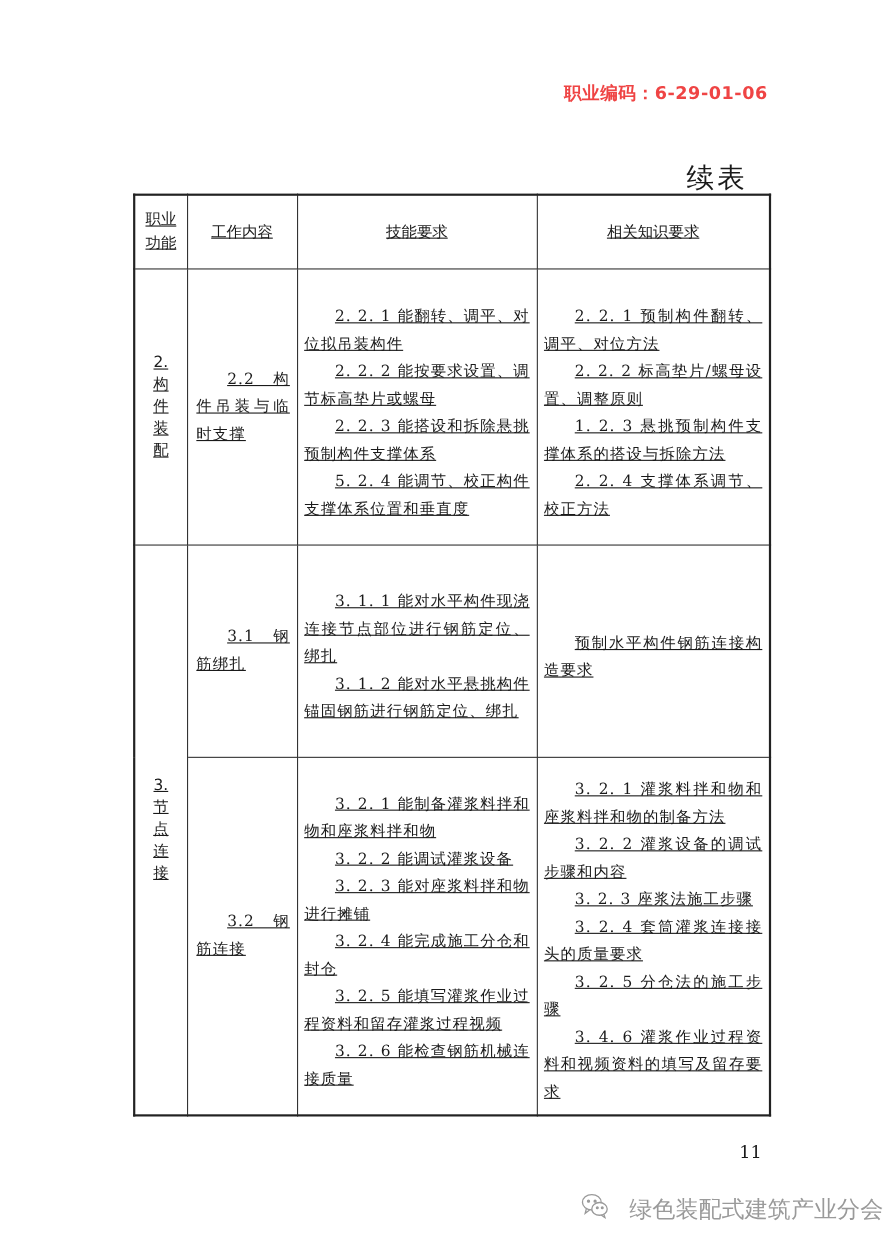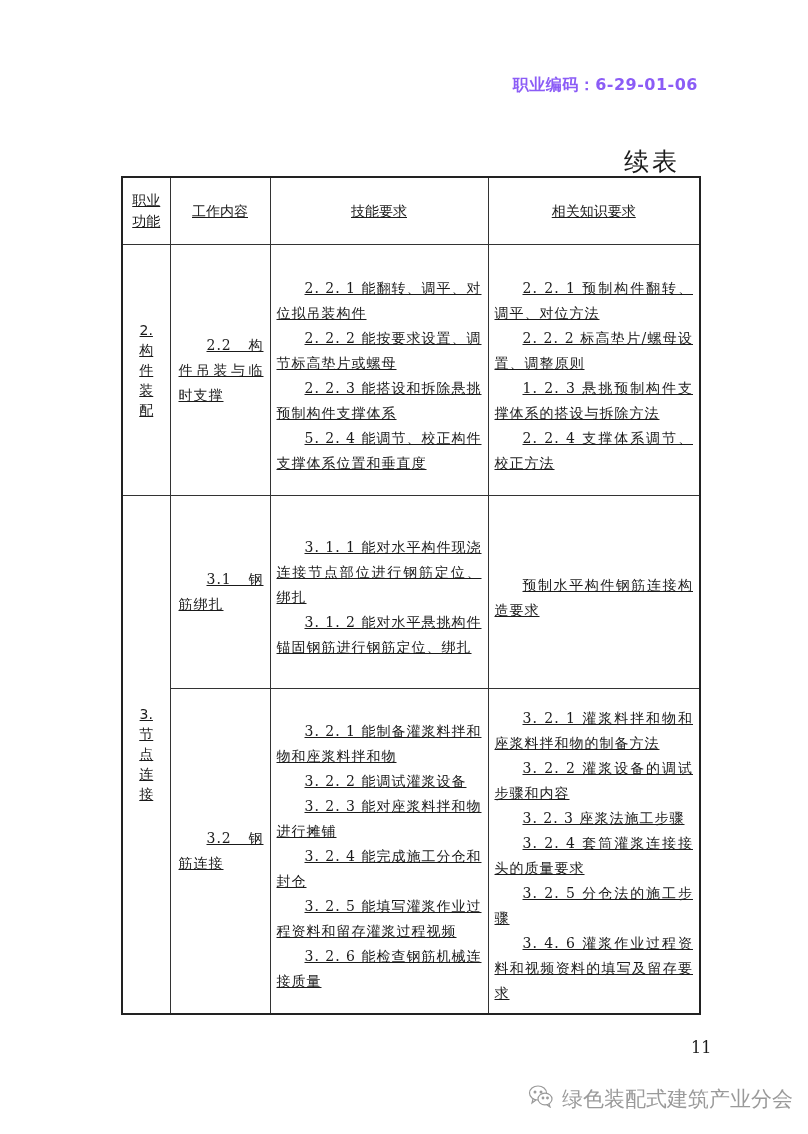--- a/index.html
+++ b/index.html
@@ -1,34 +1,34 @@
 <!DOCTYPE html>
 <html><head>
   <meta charset="utf-8">
   <style>
     html, body { margin: 0; padding: 0; background: #ffffff; }
     body { width: 808px; height: 1134px; position: relative; overflow: hidden;
            font-family: "DejaVu Serif", "Liberation Serif", serif; color: #1a1a1a; }
     .code { position: absolute; right: 110px; top: 75px; font-family: "DejaVu Sans", "Liberation Sans", sans-serif;
-            font-size: 16px; font-weight: bold; color: #8b5cf6; letter-spacing: 0.5px; }
+            font-size: 16px; font-weight: bold; color: #ef4444; letter-spacing: 0.5px; }
     .cont { position: absolute; right: 128px; top: 145px; font-size: 25px; letter-spacing: 3px; }
     table { position: absolute; left: 121px; top: 176px; width: 578px; border-collapse: collapse; table-layout: fixed; }
     td, th { border: 1.5px solid #333; vertical-align: middle; font-size: 14px; line-height: 25px; font-weight: normal; }
     table { border: 2px solid #222; text-decoration: underline; }
     th { height: 64px; text-align: center; }
     col.c1 { width: 48px; } col.c2 { width: 100px; } col.c3 { width: 218px; } col.c4 { width: 212px; }
     .func { text-align: center; font-family: "DejaVu Sans", "Liberation Sans", sans-serif; font-size: 14px; line-height: 20px; }
     .func .vert { display: block; width: 16px; margin: 0 auto; }
     .content { padding: 0 6px 0 8px; text-align: justify; }
     .skills, .know { padding: 11px 6px 0 6px; }
     .item { text-indent: 2em; text-align: justify; letter-spacing: 1px; }
     .hdr-func { font-size: 14px; line-height: 21px; }
-    .pnum { position: absolute; left: 672px; top: 1038px; font-size: 16px; margin-left: 19px; }
+    .pnum { position: absolute; left: 672px; top: 1038px; font-size: 16px; }
     .wm { position: absolute; left: 528px; top: 1084px; font-family: "DejaVu Sans", "Liberation Sans", sans-serif;
-          font-size: 21px; color: #9a9a9a; display: flex; align-items: center; gap: 8px; }
+          font-size: 21px; color: #9a9a9a; display: flex; align-items: center; gap: 18px; }
     .wm svg { width: 26px; height: 24px; }
   </style>
 </head>
 <body>
 
 <div class="code">职业编码：6-29-01-06</div>
 <div class="cont">续表</div>
 
 <table>
   <colgroup>

